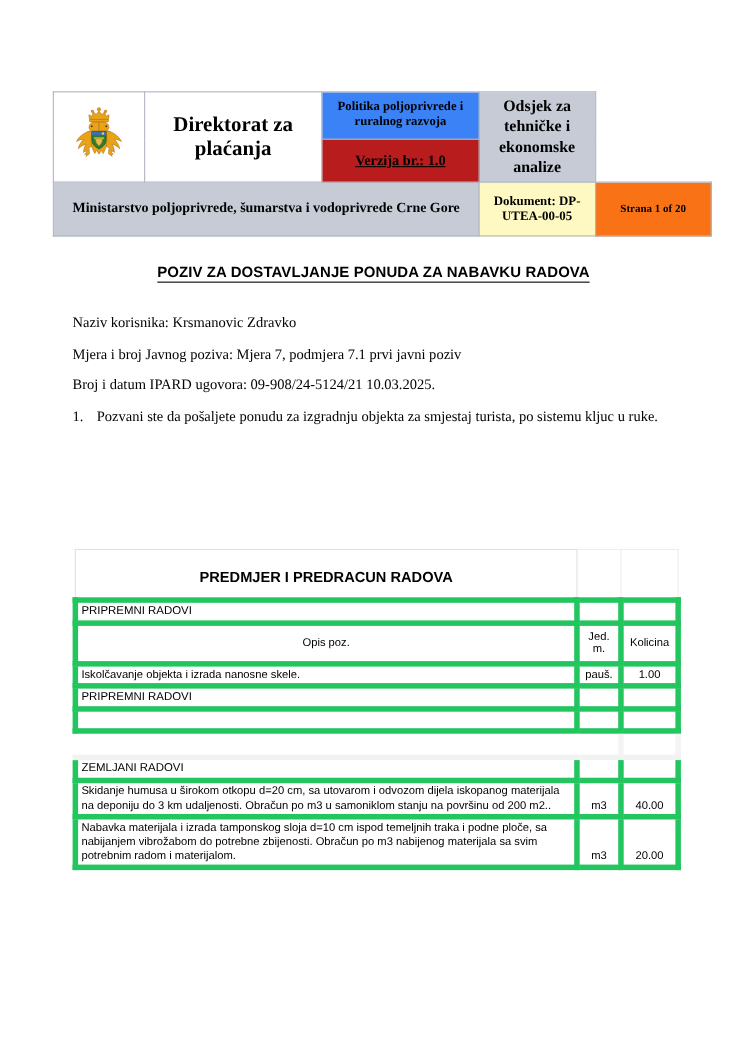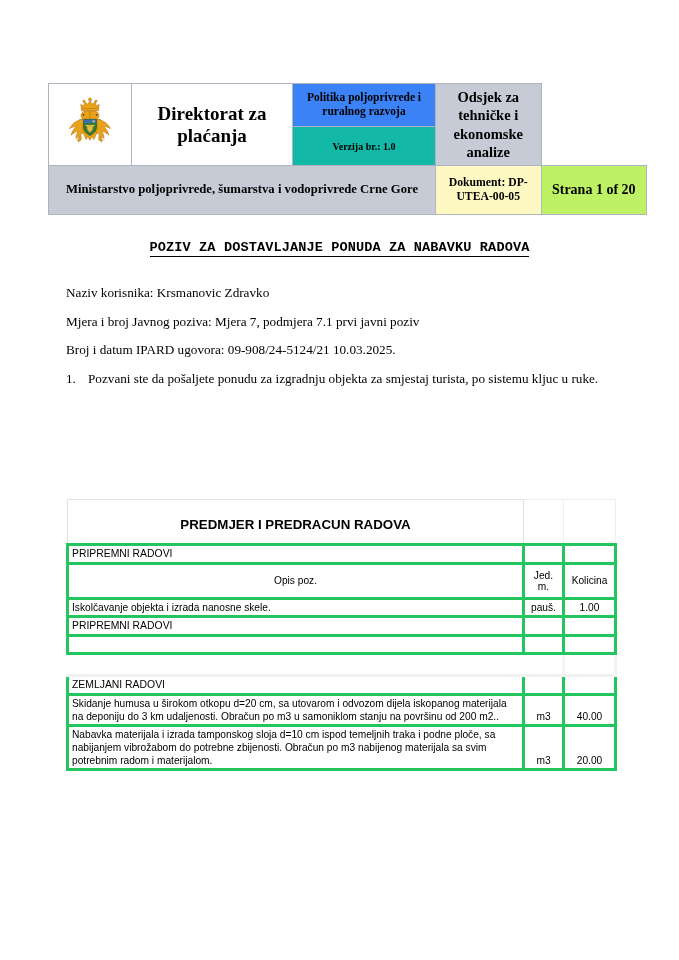--- a/index.html
+++ b/index.html
@@ -55,61 +55,62 @@
   }
   .hdr-pol-cell {
     width: 134px;
     background: #3b82f6;
     font-size: 11.5px;
     line-height: 1.2;
     height: 38px;
   }
   .hdr-ver-cell {
     width: 134px;
-    background: #14b8a6;
-    font-size: 10px;
+    background: #b91c1c;
+    font-size: 13px;
     height: 34px;
+    text-decoration: underline;
   }
   .hdr-ods-cell {
     background: #c6cbd6;
     font-size: 14.5px;
     line-height: 1.25;
   }
   .hdr-min-cell {
     background: #c6cbd6;
     font-size: 12.7px;
     line-height: 1.22;
     height: 44px;
   }
   .hdr-dok-cell {
     width: 125px;
     background: #fef9c3;
     font-size: 11.7px;
     line-height: 1.2;
   }
   .hdr-str-cell {
     width: 97px;
-    background: #bef264;
-    font-size: 14px;
+    background: #f97316;
+    font-size: 10px;
   }
 
   
   .coa {
     display: block;
     margin: 0 auto;
   }
 
   
   .doc-title {
     position: absolute;
     left: 0;
     top: 240px;
     width: 679px;
     text-align: center;
-    font-family: Liberation Mono, monospace;
+    font-family: Liberation Sans, sans-serif;
     font-weight: bold;
     font-size: 13.6px;
     letter-spacing: 0.1px;
   }
   .doc-title span {
     border-bottom: 1px solid #000;
     padding-bottom: 1px;
   }
 
   
@@ -148,21 +149,21 @@
   }
   .pm-table {
     width: 548px;
     border-collapse: collapse;
     table-layout: fixed;
     font-family: "Liberation Sans", sans-serif;
     font-size: 10.2px;
     color: #000;
   }
   .pm-table td {
-    border: 3px solid #22c55e;
+    border: 5px solid #22c55e;
     padding: 1px 3px;
     vertical-align: top;
     line-height: 1.28;
   }
   .col-desc { width: 456px; }
   .col-jm   { width: 40px; }
   .col-qty  { width: 52px; }
 
   
   .pm-title-row td {

